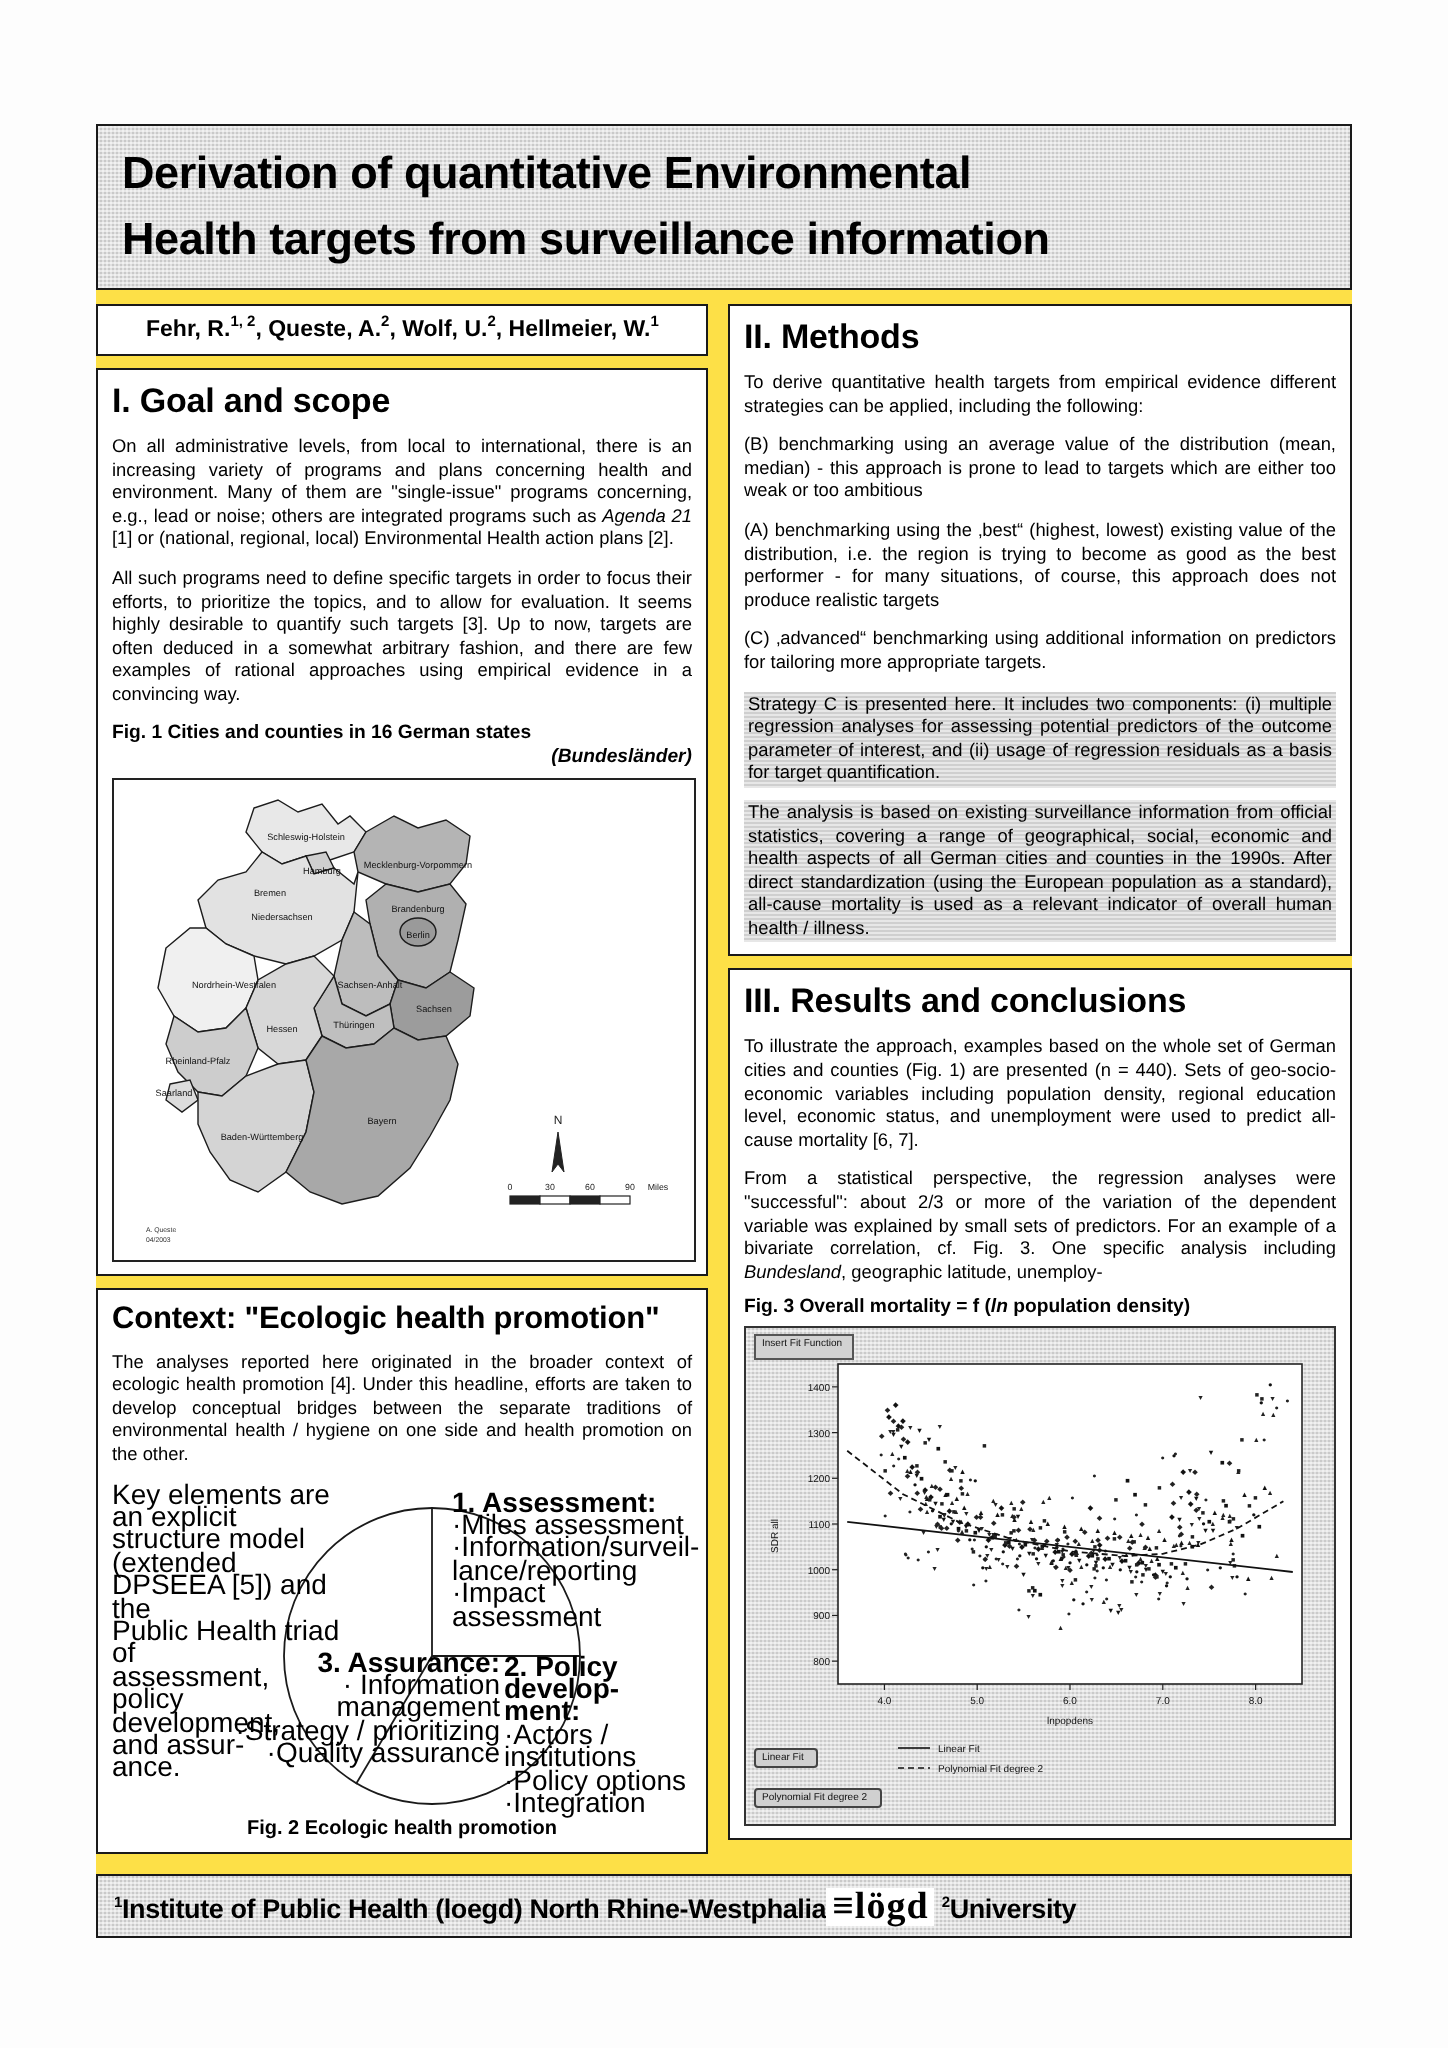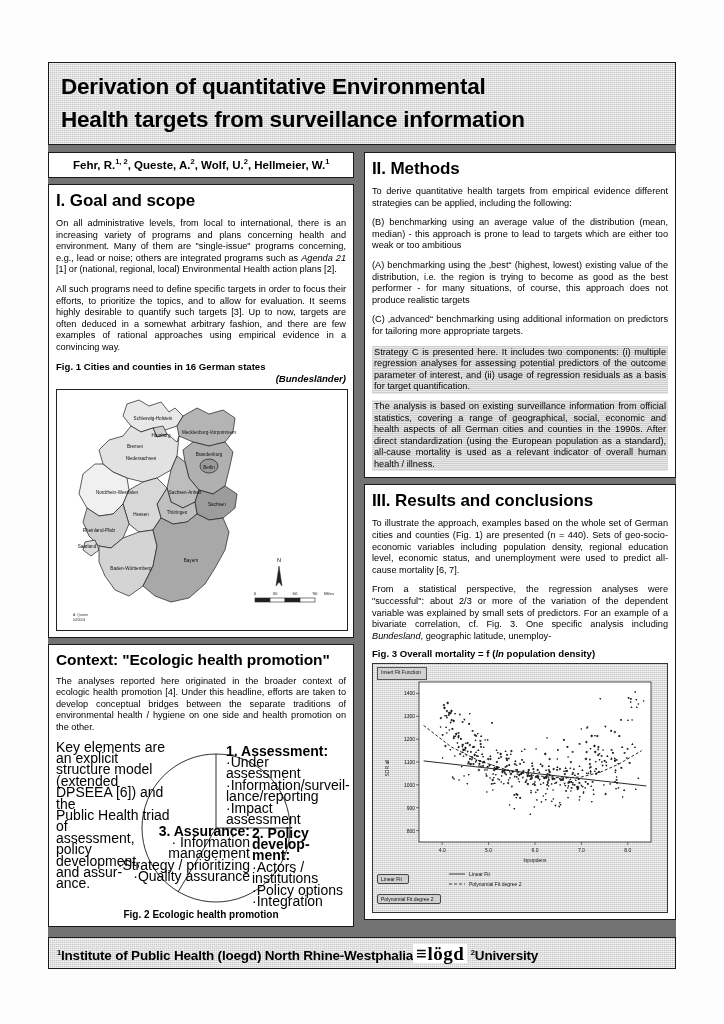--- a/index.html
+++ b/index.html
@@ -8,21 +8,21 @@
     background:#ffffff;
     font-family:"Liberation Sans", sans-serif;
     -webkit-font-smoothing:none;
     overflow:hidden;
   }
   .page{position:relative;width:724px;height:1024px;background:#fdfdfd;}
 
   
   .poster{
     position:absolute;left:48px;top:62px;width:628px;height:907px;
-    background:#737373;
+    background:#fde047;
   }
 
   
   .dither{
     background-color:#c9c9c9;
     background-image:
       repeating-linear-gradient(0deg,rgba(255,255,255,.55) 0 1px,rgba(0,0,0,0) 1px 2px),
       repeating-linear-gradient(90deg,rgba(255,255,255,.45) 0 1px,rgba(0,0,0,0) 1px 2px);
   }
 
@@ -250,32 +250,32 @@
             <line x1="160" y1="86" x2="160" y2="12"></line>
             <line x1="160" y1="86" x2="234" y2="86"></line>
             <line x1="160" y1="86" x2="122" y2="150"></line>
           </g>
         </svg>
 
         
         <div class="pietext" style="left:0px;top:0px;width:118px;">
           <span>Key elements are an explicit</span><br>
           <span>structure model (extended</span><br>
-          <span>DPSEEA [6]) and the</span><br>
+          <span>DPSEEA [5]) and the</span><br>
           <span>Public Health triad of</span><br>
           <span>assessment, policy</span><br>
           <span>development,</span><br>
           <span>and assur-</span><br>
           <span>ance.</span>
         </div>
 
         
         <div class="pietext" style="left:170px;top:4px;width:118px;">
           <b>1. Assessment:</b><br>
-          <span>·Under assessment</span><br>
+          <span>·Miles assessment</span><br>
           <span>·Information/surveil-</span><br>
           <span>  lance/reporting</span><br>
           <span>·Impact assessment</span>
         </div>
 
         
         <div class="pietext" style="left:196px;top:86px;width:96px;">
           <b>2. Policy develop-</b><br>
           <b>ment:</b><br>
           <span>·Actors / institutions</span><br>

